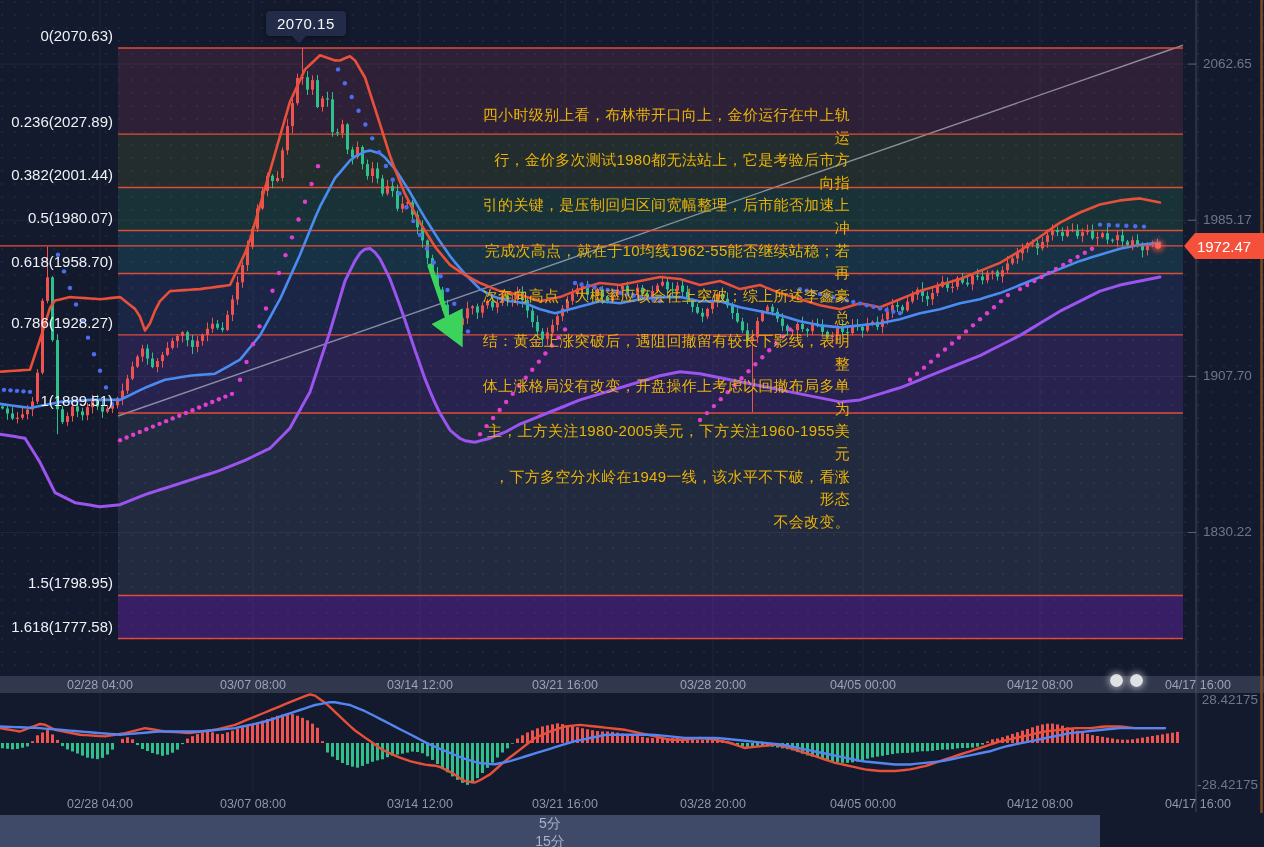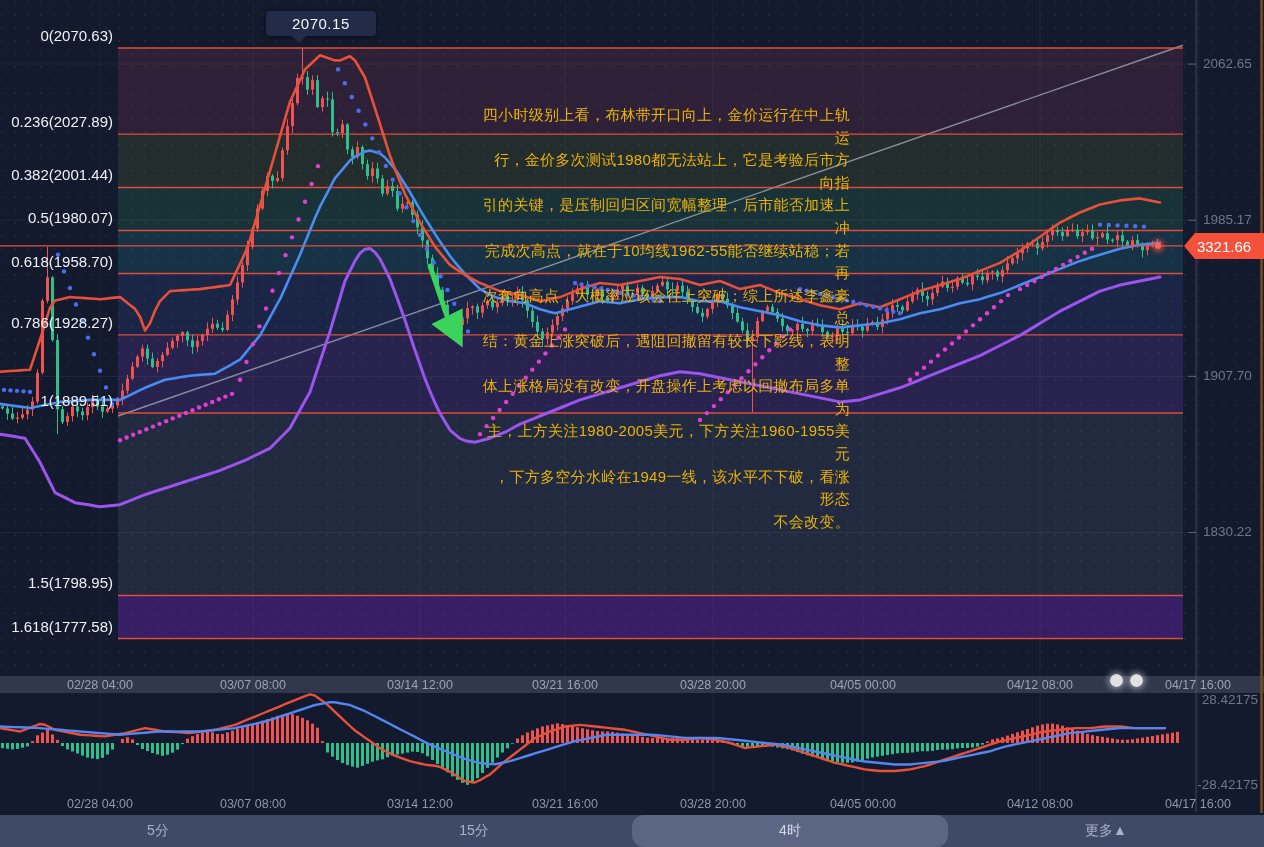--- a/index.html
+++ b/index.html
@@ -2,33 +2,33 @@
 <html><head>
 <meta charset="utf-8">
 <style>
   html,body{margin:0;padding:0;background:#141a2d;width:1264px;height:847px;overflow:hidden;
     font-family:"Liberation Sans",sans-serif;}
   #app{position:relative;width:1264px;height:847px;background:#141a2d;}
   #chart-region{position:relative;width:1264px;height:815px;text-align:right;}
   #chart-svg{position:absolute;left:0;top:0;}
   .overlay{position:absolute;}
   #high-tooltip{left:266px;top:11px;background:#222c48;color:#f2f5fa;font-size:15px;
-    padding:4px 26px;border-radius:4px;letter-spacing:.5px;box-shadow:0 1px 4px rgba(0,0,0,.5);}
+    padding:4px 11px;border-radius:4px;letter-spacing:.5px;box-shadow:0 1px 4px rgba(0,0,0,.5);}
   #high-tooltip:after{content:"";position:absolute;left:28px;bottom:-5px;width:10px;height:10px;
     background:#222c48;transform:rotate(45deg);}
   #annotation{left:482px;top:104px;width:368px;color:#eab308;font-size:15px;line-height:22.6px;
     white-space:pre-line;letter-spacing:.3px;}
   #price-tag{left:1184px;top:233px;width:80px;height:26px;background:#f4503a;color:#fff;
     font-size:15px;display:flex;align-items:center;justify-content:center;
     clip-path:polygon(0 50%,11px 0,100% 0,100% 100%,11px 100%);}
   #scroll-dots{left:1110px;top:674px;display:flex;gap:7px;}
   #scroll-dots span{width:13px;height:13px;border-radius:50%;background:rgba(255,255,255,.85);
     box-shadow:0 0 6px 2px rgba(255,255,255,.45);}
-  #toolbar{position:absolute;left:0;top:815px;width:1264px;height:32px;background:#3e4a68;
-    display:flex;}
+  #toolbar{position:absolute;left:0;top:815px;width:1100px;height:32px;background:#3e4a68;
+    display:flex;flex-direction:column;}
   .tf-btn{flex:1;display:flex;align-items:center;justify-content:center;color:#a9b2c6;
     font-size:14px;cursor:pointer;}
   .tf-btn.active{background:#5a6684;color:#d3d9e6;border-radius:12px;}
 </style>
 </head>
 <body>
 
 <div id="app">
   <div id="chart-region">
     <svg id="chart-svg" width="1264" height="815">
@@ -1001,21 +1001,21 @@
     <div class="overlay" id="annotation">四小时级别上看，布林带开口向上，金价运行在中上轨运
 行，金价多次测试1980都无法站上，它是考验后市方向指
 引的关键，是压制回归区间宽幅整理，后市能否加速上冲
 完成次高点，就在于10均线1962-55能否继续站稳；若再
 次奔向高点，大概率应该会往上突破；综上所述李鑫豪总
 结：黄金上涨突破后，遇阻回撤留有较长下影线，表明整
 体上涨格局没有改变，开盘操作上考虑以回撤布局多单为
 主，上方关注1980-2005美元，下方关注1960-1955美元
 ，下方多空分水岭在1949一线，该水平不下破，看涨形态
 不会改变。</div>
-    <div class="overlay" id="price-tag">3321.66</div>
+    <div class="overlay" id="price-tag">1972.47</div>
     <div class="overlay" id="scroll-dots">
       <span></span>
       <span></span>
     </div>
   </div>
   <div id="toolbar">
     <div class="tf-btn">5分</div>
     <div class="tf-btn">15分</div>
     <div class="tf-btn active">4时</div>
     <div class="tf-btn">更多▲</div>

